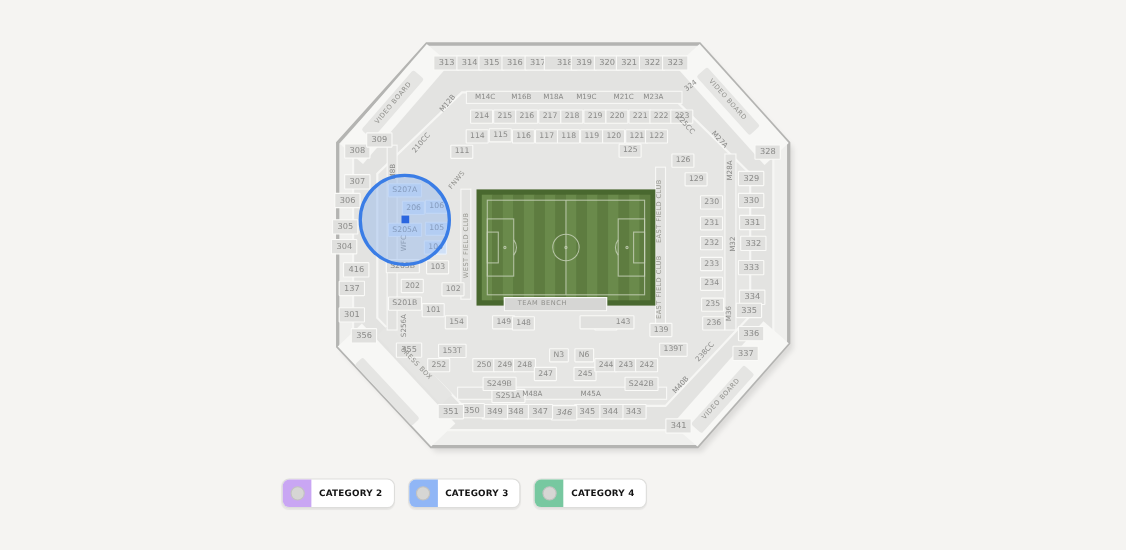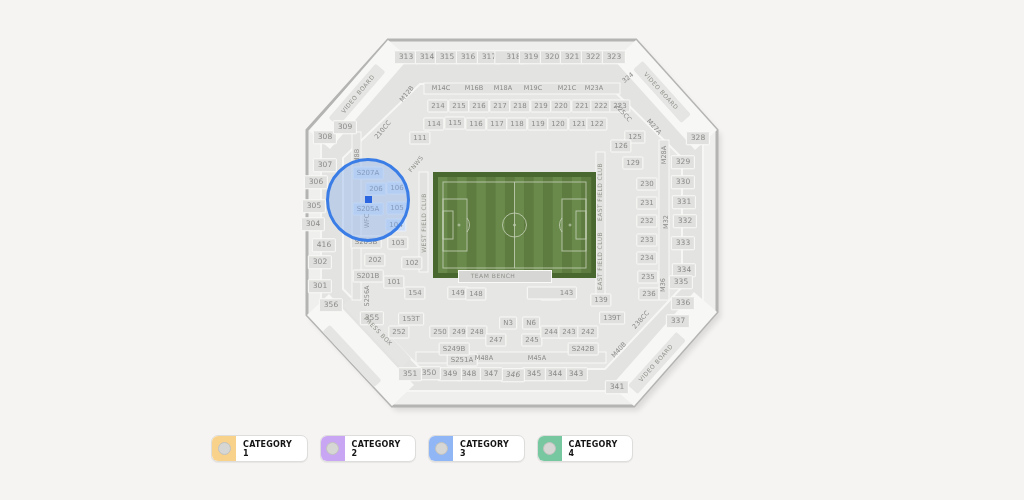--- a/index.html
+++ b/index.html
@@ -138,21 +138,21 @@
       <div class="lb lb-box lb-big" style="left: 534px; top: 374px; transform: translate(-50%, -50%) rotate(0deg);">345</div>
       <div class="lb lb-box lb-big" style="left: 513px; top: 375px; transform: translate(-50%, -50%) rotate(0deg); font-style: italic;">346</div>
       <div class="lb lb-box lb-big" style="left: 491px; top: 374px; transform: translate(-50%, -50%) rotate(0deg);">347</div>
       <div class="lb lb-box lb-big" style="left: 469px; top: 374px; transform: translate(-50%, -50%) rotate(0deg);">348</div>
       <div class="lb lb-box lb-big" style="left: 450px; top: 374px; transform: translate(-50%, -50%) rotate(0deg);">349</div>
       <div class="lb lb-box lb-big" style="left: 429px; top: 373px; transform: translate(-50%, -50%) rotate(0deg);">350</div>
       <div class="lb lb-box lb-big" style="left: 410px; top: 374px; transform: translate(-50%, -50%) rotate(0deg);">351</div>
       <div class="lb lb-box lb-big" style="left: 346px; top: 318px; transform: translate(-50%, -50%) rotate(0deg); margin-left: 26px;">355</div>
       <div class="lb lb-box lb-big" style="left: 331px; top: 305px; transform: translate(-50%, -50%) rotate(0deg);">356</div>
       <div class="lb lb-box lb-big" style="left: 320px; top: 286px; transform: translate(-50%, -50%) rotate(0deg);">301</div>
-      <div class="lb lb-box lb-big" style="left: 320px; top: 262px; transform: translate(-50%, -50%) rotate(0deg);">302</div>
+      <div class="lb lb-box lb-big" style="left: 320px; top: 262px; transform: translate(-50%, -50%) rotate(0deg);">137</div>
       <div class="lb lb-box lb-big" style="left: 324px; top: 245px; transform: translate(-50%, -50%) rotate(0deg);">416</div>
       <div class="lb lb-box lb-big" style="left: 313px; top: 224px; transform: translate(-50%, -50%) rotate(0deg);">304</div>
       <div class="lb lb-box lb-big" style="left: 314px; top: 206px; transform: translate(-50%, -50%) rotate(0deg);">305</div>
       <div class="lb lb-box lb-big" style="left: 316px; top: 182px; transform: translate(-50%, -50%) rotate(0deg);">306</div>
       <div class="lb lb-box lb-big" style="left: 325px; top: 165px; transform: translate(-50%, -50%) rotate(0deg);">307</div>
       <div class="lb lb-box lb-big" style="left: 325px; top: 137px; transform: translate(-50%, -50%) rotate(0deg);">308</div>
       <div class="lb lb-box lb-big" style="left: 345px; top: 127px; transform: translate(-50%, -50%) rotate(0deg);">309</div>
       <div class="lb lb-box" style="left: 438px; top: 106px; transform: translate(-50%, -50%) rotate(0deg);">214</div>
       <div class="lb lb-box" style="left: 459px; top: 106px; transform: translate(-50%, -50%) rotate(0deg);">215</div>
       <div class="lb lb-box" style="left: 479px; top: 106px; transform: translate(-50%, -50%) rotate(0deg);">216</div>
@@ -166,21 +166,21 @@
       <div class="lb lb-box" style="left: 434px; top: 124px; transform: translate(-50%, -50%) rotate(0deg);">114</div>
       <div class="lb lb-box" style="left: 455px; top: 123px; transform: translate(-50%, -50%) rotate(0deg);">115</div>
       <div class="lb lb-box" style="left: 476px; top: 124px; transform: translate(-50%, -50%) rotate(0deg);">116</div>
       <div class="lb lb-box" style="left: 497px; top: 124px; transform: translate(-50%, -50%) rotate(0deg);">117</div>
       <div class="lb lb-box" style="left: 517px; top: 124px; transform: translate(-50%, -50%) rotate(0deg);">118</div>
       <div class="lb lb-box" style="left: 538px; top: 124px; transform: translate(-50%, -50%) rotate(0deg);">119</div>
       <div class="lb lb-box" style="left: 558px; top: 124px; transform: translate(-50%, -50%) rotate(0deg);">120</div>
       <div class="lb lb-box" style="left: 579px; top: 124px; transform: translate(-50%, -50%) rotate(0deg);">121</div>
       <div class="lb lb-box" style="left: 597px; top: 124px; transform: translate(-50%, -50%) rotate(0deg);">122</div>
       <div class="lb lb-box" style="left: 420px; top: 138px; transform: translate(-50%, -50%) rotate(0deg);">111</div>
-      <div class="lb lb-box" style="left: 635px; top: 137px; transform: translate(-50%, -50%) rotate(0deg);">125</div>
+      <div class="lb lb-box" style="left: 573px; top: 137px; transform: translate(-50%, -50%) rotate(0deg);">125</div>
       <div class="lb lb-box" style="left: 621px; top: 146px; transform: translate(-50%, -50%) rotate(0deg);">126</div>
       <div class="lb lb-box" style="left: 633px; top: 163px; transform: translate(-50%, -50%) rotate(0deg);">129</div>
       <div class="lb lb-box" style="left: 647px; top: 184px; transform: translate(-50%, -50%) rotate(0deg);">230</div>
       <div class="lb lb-box" style="left: 647px; top: 203px; transform: translate(-50%, -50%) rotate(0deg);">231</div>
       <div class="lb lb-box" style="left: 647px; top: 221px; transform: translate(-50%, -50%) rotate(0deg);">232</div>
       <div class="lb lb-box" style="left: 647px; top: 240px; transform: translate(-50%, -50%) rotate(0deg);">233</div>
       <div class="lb lb-box" style="left: 647px; top: 258px; transform: translate(-50%, -50%) rotate(0deg);">234</div>
       <div class="lb lb-box" style="left: 648px; top: 277px; transform: translate(-50%, -50%) rotate(0deg);">235</div>
       <div class="lb lb-box" style="left: 649px; top: 294px; transform: translate(-50%, -50%) rotate(0deg);">236</div>
       <div class="lb lb-box" style="left: 601px; top: 300px; transform: translate(-50%, -50%) rotate(0deg);">139</div>
@@ -246,26 +246,20 @@
       <div class="lb lb-plain lb-deco" style="left: 661px; top: 91px; transform: translate(-50%, -50%) rotate(48deg);">VIDEO BOARD</div>
       <div class="lb lb-plain lb-deco" style="left: 656px; top: 363px; transform: translate(-50%, -50%) rotate(-48deg);">VIDEO BOARD</div>
       <div class="lb lb-plain lb-deco" style="left: 493px; top: 276px; transform: translate(-50%, -50%) rotate(0deg);">TEAM BENCH</div>
     </div>
 
   <div id="highlight" style="left: 326px; top: 158px; width: 84px; height: 84px;"></div>
   <div id="marker" style="left: 364.5px; top: 195.5px; width: 7px; height: 7px;"></div>
 
   <div id="legend" style="top: 435px;">
     <div class="pill">
-      <span class="sw" style="background: rgb(248, 209, 139);">
-          <span class="dot"></span>
-        </span>
-      <span class="lbl">CATEGORY 1</span>
-    </div>
-    <div class="pill">
       <span class="sw" style="background: rgb(201, 166, 243);">
           <span class="dot"></span>
         </span>
       <span class="lbl">CATEGORY 2</span>
     </div>
     <div class="pill">
       <span class="sw" style="background: rgb(144, 182, 246);">
           <span class="dot"></span>
         </span>
       <span class="lbl">CATEGORY 3</span>

